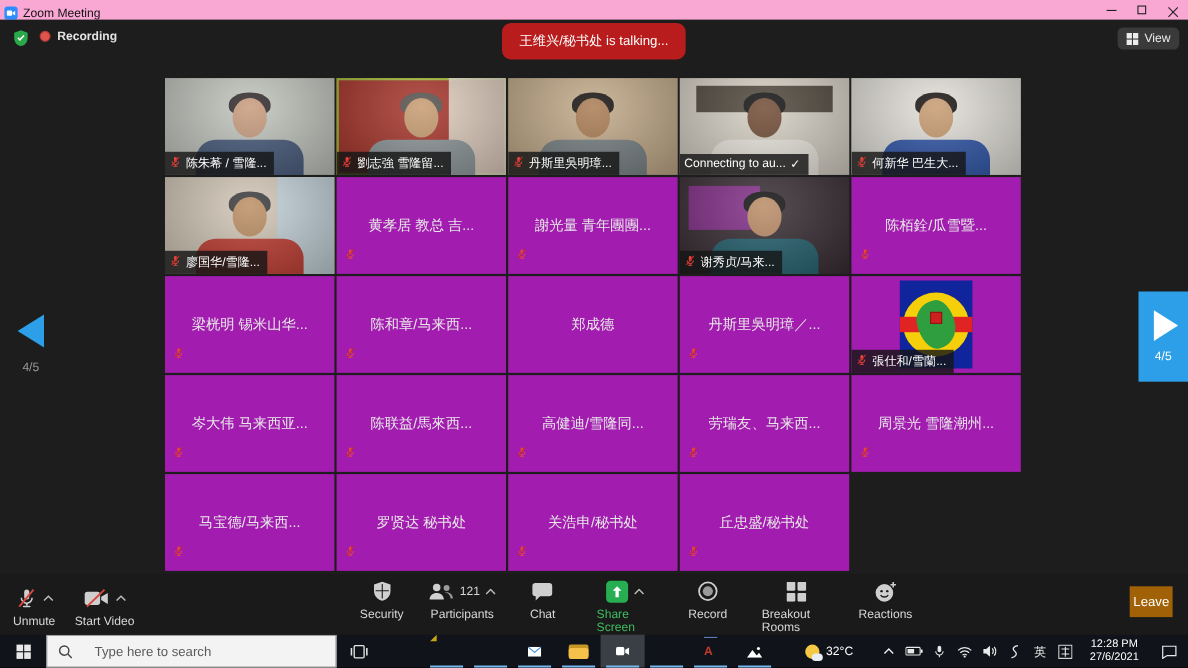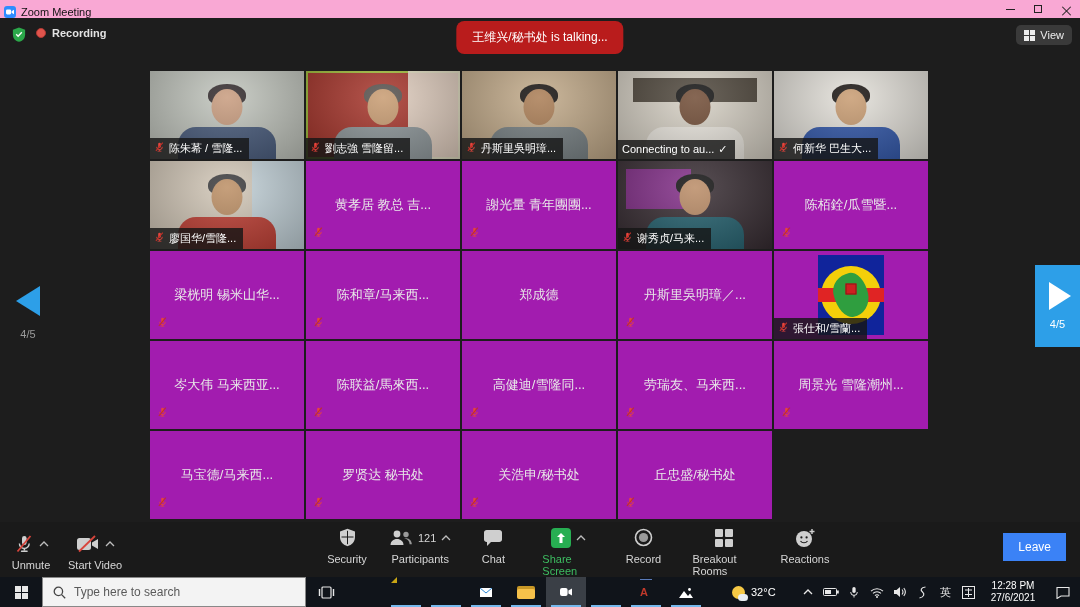--- a/index.html
+++ b/index.html
@@ -83,30 +83,30 @@
     display:flex; align-items:center; }
   .tb-left { display:flex; gap:14px; padding-left:8px; }
   .tb-center { position:absolute; left:calc(50% + 36px); transform:translateX(-50%); display:flex; gap:26px; }
   .tb-btn { display:flex; flex-direction:column; align-items:center; gap:4px; color:#d6d6d6;
     font-size:11px; min-width:46px; padding-top:4px; }
   .tb-iconrow { display:flex; align-items:center; gap:5px; height:22px; }
   .tb-count { color:#d6d6d6; font-size:11px; }
   .share-label { color:#3dbd61; }
   .share-ic { width:20px; height:20px; border-radius:4px; background:#27ae52; display:flex;
     align-items:center; justify-content:center; }
-  .leave-btn { position:absolute; right:14px; top:11px; background:#3b82f6; color:#fff; font-size:12px;
-    border-radius:0; padding:7px 15px; }
+  .leave-btn { position:absolute; right:14px; top:11px; background:#a16207; color:#fff; font-size:12px;
+    border-radius:0; padding:7px 3px; }
 
   
   .taskbar { height:30px; background:#10141a; display:flex; align-items:stretch; flex:0 0 30px; }
   .tb-start { width:42px; display:flex; align-items:center; justify-content:center; }
   .winlogo { display:grid; grid-template-columns:6px 6px; grid-auto-rows:6px; gap:1px; }
   .winlogo i { background:#e8e8e8; }
   .search-box { width:264px; background:#f3f3f3; border:1px solid #888; display:flex; align-items:center;
-    gap:8px; padding-left:10px; font-size:12px; color:#5a5a5a; }
+    gap:20px; padding-left:10px; font-size:12px; color:#5a5a5a; }
   .tb-app { width:40px; position:relative; display:flex; align-items:center; justify-content:center; }
   .tb-app.active { background:#3a3f46; }
   .tb-app.underline:after { content:""; position:absolute; bottom:0; left:5px; right:5px; height:2px; background:#76b9ed; }
   .weather { display:flex; align-items:center; gap:6px; color:#fff; font-size:11px; padding:0 12px; margin-left:14px; }
   .tray { display:flex; align-items:center; margin-left:auto; }
   .tray-ic { width:23px; display:flex; align-items:center; justify-content:center; color:#e8e8e8; font-size:11px; height:100%; }
   .clock { width:66px; text-align:center; color:#fff; font-size:10px; line-height:1.25; }
   .action { width:34px; display:flex; align-items:center; justify-content:center; }
 
   .appic { width:18px; height:18px; border-radius:3px; position:relative; }

